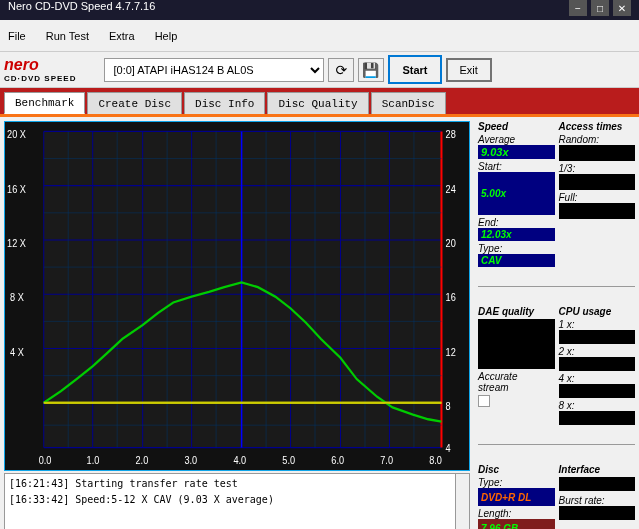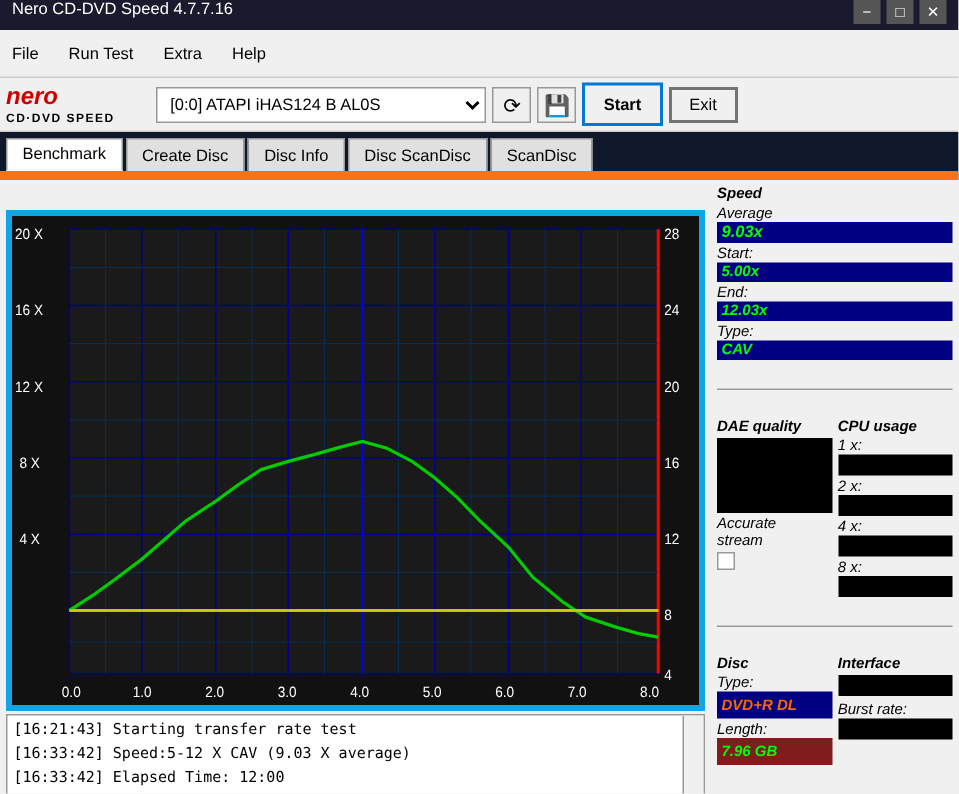--- a/index.html
+++ b/index.html
@@ -106,25 +106,26 @@
       height: 24px;
       padding: 0 12px;
       background: #f0f0f0;
       border: 2px solid #737373;
       font-size: 11px;
       cursor: pointer;
     }
 
     
     .tabs {
-      background: #0f172a;
-      border-bottom: 6px solid #f97316;
+      background: #b91c1c;
+      border-bottom: 3px solid #f97316;
       display: flex;
       padding: 4px 4px 0;
       gap: 2px;
+      font-family: Liberation Mono, monospace;
     }
     .tab {
       height: 22px;
       padding: 0 10px;
       border: 1px solid #999;
       border-bottom: none;
       background: #e0e0e0;
       cursor: pointer;
       font-size: 11px;
       display: flex; align-items: center;
@@ -146,24 +147,23 @@
     
     .chart-area {
       flex: 1;
       padding: 4px;
       display: flex;
       flex-direction: column;
     }
     .chart-container {
       flex: 1;
       background: #1a1a1a;
-      border: 4px solid #0ea5e9;
+      border: 1px solid #0ea5e9;
       position: relative;
       overflow: hidden;
-      margin-top: 16px;
     }
 
     
     .chart-svg {
       width: 100%;
       height: 100%;
     }
 
     
     .log-area {
@@ -283,21 +283,21 @@
   <button class="toolbar-icon-btn">⟳</button>
   <button class="toolbar-icon-btn">💾</button>
   <button class="btn-start">Start</button>
   <button class="btn-exit">Exit</button>
 </div>
 
 <div class="tabs">
   <div class="tab active">Benchmark</div>
   <div class="tab">Create Disc</div>
   <div class="tab">Disc Info</div>
-  <div class="tab">Disc ScanDisc</div>
+  <div class="tab">Disc Quality</div>
   <div class="tab">ScanDisc</div>
 </div>
 
 <div class="main-content">
 
   <div class="chart-area">
     <div class="chart-container">
       <svg class="chart-svg" viewBox="0 0 455 295" preserveAspectRatio="none">
 
         <rect width="455" height="295" fill="#111111"></rect>
@@ -394,41 +394,49 @@
         <text x="272" y="290" fill="white" font-size="9" font-family="Arial">5.0</text>
         <text x="320" y="290" fill="white" font-size="9" font-family="Arial">6.0</text>
         <text x="368" y="290" fill="white" font-size="9" font-family="Arial">7.0</text>
         <text x="416" y="290" fill="white" font-size="9" font-family="Arial">8.0</text>
       </svg>
     </div>
 
     <div class="log-area">
       <div class="log-entry">[16:21:43]  Starting transfer rate test</div>
       <div class="log-entry">[16:33:42]  Speed:5-12 X CAV (9.03 X average)</div>
-      <div class="log-entry">[16:33:42]  Elapsed Time: 12:00</div>
       <div class="log-scrollbar"></div>
     </div>
   </div>
 
   <div class="right-panel">
 
     <div class="two-col">
 
       <div class="col-half">
         <div class="panel-header">Speed</div>
         <div style="font-size:10px; color:#000;">Average</div>
         <div style="background:#000080; color:#00ff00; font-size:11px; font-weight:bold; padding:1px 3px; margin-bottom:2px;">9.03x</div>
         <div style="font-size:10px;">Start:</div>
-        <div style="background:#000080; color:#00ff00; font-size:10px; font-weight:bold; padding:1px 3px; margin-bottom:2px;">5.00x</div>
+        <div style="background:#000080; color:#00ff00; font-size:10px; font-weight:bold; padding:16px 3px; margin-bottom:2px;">5.00x</div>
         <div style="font-size:10px;">End:</div>
         <div style="background:#000080; color:#00ff00; font-size:10px; font-weight:bold; padding:1px 3px; margin-bottom:2px;">12.03x</div>
         <div style="font-size:10px;">Type:</div>
         <div style="background:#000080; color:#00ff00; font-size:10px; font-weight:bold; padding:1px 3px;">CAV</div>
       </div>
 
+      <div class="col-half">
+        <div class="panel-header">Access times</div>
+        <div style="font-size:10px; color:#000;">Random:</div>
+        <div style="background:#000; height:16px; margin-bottom:2px;"></div>
+        <div style="font-size:10px; color:#000;">1/3:</div>
+        <div style="background:#000; height:16px; margin-bottom:2px;"></div>
+        <div style="font-size:10px; color:#000;">Full:</div>
+        <div style="background:#000; height:16px;"></div>
+      </div>
     </div>
 
     <div class="section-divider"></div>
 
     <div class="two-col">
 
       <div class="col-half">
         <div class="panel-header">DAE quality</div>
         <div style="background:#000; height:50px; margin-bottom:2px;"></div>
         <div style="font-size:10px; color:#000;">Accurate</div>

